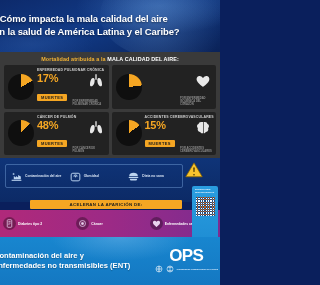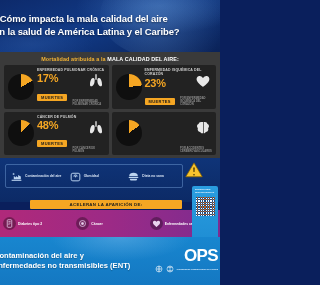--- a/index.html
+++ b/index.html
@@ -158,21 +158,21 @@
       radial-gradient(ellipse 100px 34px at 120px 0px, rgba(120,185,235,.45), transparent 70%),
       linear-gradient(180deg,#1886cf 0%,#1478c2 100%);
     overflow:hidden;
   }
   .foot-txt {
     position:absolute; left:-6px; top:14px; width:170px;
     color:#ffffff; font-size:7.6px; line-height:10px; font-weight:700;
     text-shadow:0 1px 1px rgba(0,0,0,.25);
   }
   .ops {
-    position:absolute; right:2px; top:11px; text-align:right;margin-left:28px;
+    position:absolute; right:2px; top:11px; text-align:center;margin-left:28px;
   }
   .ops-word {
     color:#ffffff; font-size:17px; font-weight:700; letter-spacing:-.6px;
     line-height:16px;
   }
   .ops-sub {
     display:flex; gap:3px; align-items:center; margin-top:1px;
   }
   .ops-seal { width:8px; height:8px; }
   .ops-seal svg { width:100%; height:100%; display:block; }
@@ -212,25 +212,20 @@
             <path d="M14 10c0 5 1 7 3 9 1.6 1.6 4 1.2 4-1.4 0-3.6-.8-7-2.6-9.2C17.4 7 14 7.4 14 10z"></path>
           </svg>
       </div>
       <div class="card-note">POR ENFERMEDAD PULMONAR CRÓNICA</div>
     </div>
 
     <div class="card">
       <div class="pie">
           <i style="--a:83deg"></i>
         </div>
-      <div class="card-txt">
-        <div class="card-label">ENFERMEDAD ISQUÉMICA DEL CORAZÓN</div>
-        <div class="card-pct">23%</div>
-        <span class="badge">MUERTES</span>
-      </div>
       <div class="organ">
         <svg viewBox="0 0 24 24" fill="currentColor">
             <path d="M12 21s-7-4.6-9-9.2C1.4 8 3.4 4.5 7 4.5c2 0 3.4 1.1 5 3 1.6-1.9 3-3 5-3 3.6 0 5.6 3.5 4 7.3C19 16.4 12 21 12 21z"></path>
           </svg>
       </div>
       <div class="card-note">POR ENFERMEDAD ISQUÉMICA DEL CORAZÓN</div>
     </div>
 
     <div class="card">
       <div class="pie">
@@ -248,20 +243,25 @@
             <path d="M14 10c0 5 1 7 3 9 1.6 1.6 4 1.2 4-1.4 0-3.6-.8-7-2.6-9.2C17.4 7 14 7.4 14 10z"></path>
           </svg>
       </div>
       <div class="card-note">POR CÁNCER DE PULMÓN</div>
     </div>
 
     <div class="card">
       <div class="pie">
           <i style="--a:54deg"></i>
         </div>
+      <div class="card-txt">
+        <div class="card-label">ACCIDENTES CEREBROVASCULARES</div>
+        <div class="card-pct">15%</div>
+        <span class="badge">MUERTES</span>
+      </div>
       <div class="organ">
         <svg viewBox="0 0 24 24" fill="currentColor">
             <path d="M9 3c-2 0-3.4 1.3-3.6 3C4 6.4 3 7.8 3 9.4c0 1.2.6 2.2 1.4 2.8-.3.6-.4 1.2-.4 1.8 0 2.2 1.7 4 3.9 4 .4 1.2 1.6 2 2.9 2h1.2V3H9z"></path>
             <path d="M15 3c2 0 3.4 1.3 3.6 3C20 6.4 21 7.8 21 9.4c0 1.2-.6 2.2-1.4 2.8.3.6.4 1.2.4 1.8 0 2.2-1.7 4-3.9 4-.4 1.2-1.6 2-2.9 2h-.2V3H15z"></path>
           </svg>
       </div>
       <div class="card-note">POR ACCIDENTES CEREBROVASCULARES</div>
     </div>
 
   </div>

